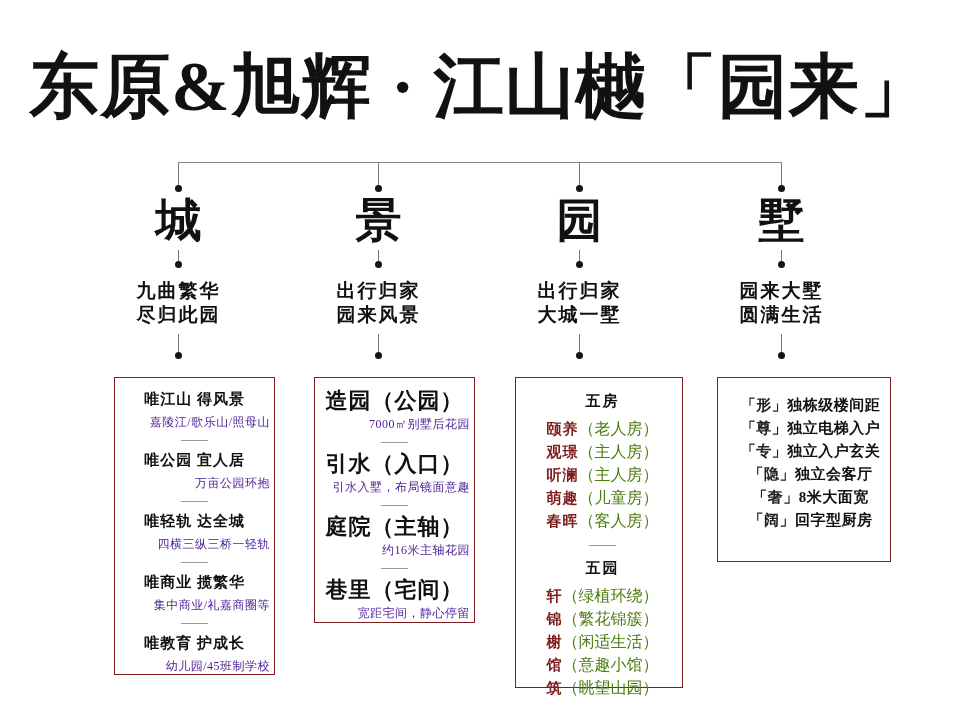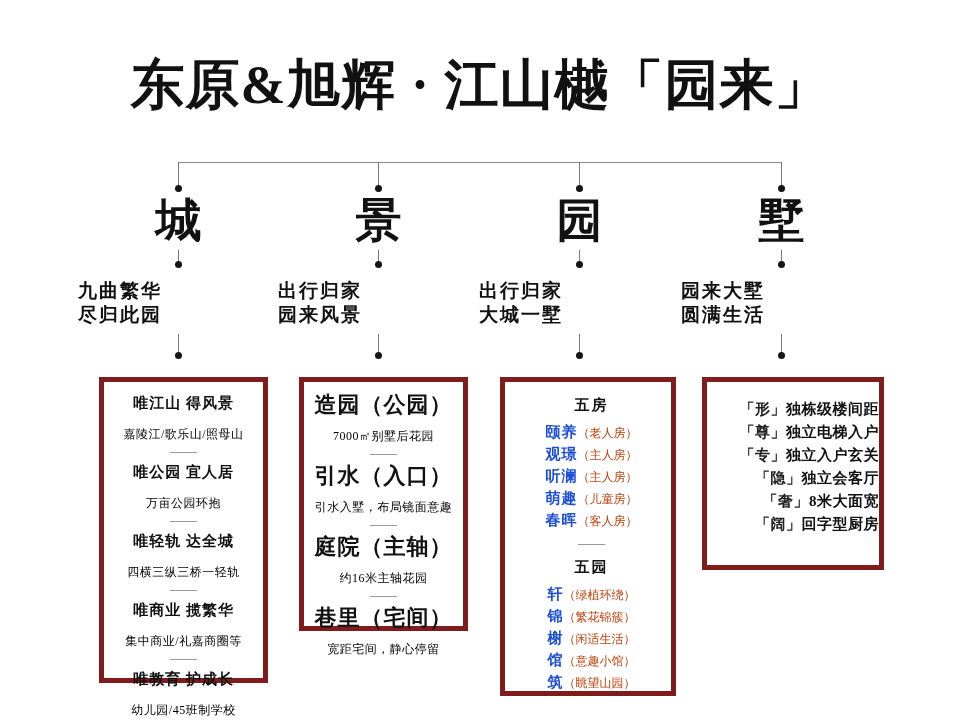--- a/index.html
+++ b/index.html
@@ -2,22 +2,22 @@
 <html><head>
 <meta charset="utf-8">
 <style>
   html,body{margin:0;padding:0;background:#ffffff;}
   .canvas{
     position:relative;width:960px;height:720px;background:#ffffff;overflow:hidden;
     font-family:"Liberation Serif","DejaVu Serif",serif;color:#111111;
   }
   
   .main-title{
-    position:absolute;top:49px;left:0;right:0;height:76px;
-    text-align:center;font-size:54px;font-weight:bold;letter-spacing:1px;
+    position:absolute;top:40px;left:0;right:0;height:76px;
+    text-align:center;font-size:70px;font-weight:bold;letter-spacing:1px;
     color:#111111;white-space:nowrap;
   }
   
   .h-connector{
     position:absolute;top:162px;left:178px;width:604px;height:0;
     border-top:1px solid #888888;
   }
   .column{position:absolute;top:162px;width:161px;}
   .vline{position:absolute;left:calc(50% - 0.5px);width:1px;background:#777777;}
   .v-drop{top:0;height:23px;}
@@ -25,42 +25,42 @@
   .v-mini2{top:172px;height:18px;}
   .dot{position:absolute;left:calc(50% - 3.5px);width:7px;height:7px;border-radius:50%;background:#151515;}
   .dot-1{top:23px;}
   .dot-2{top:99px;}
   .dot-3{top:190px;}
   .big-char{
     position:absolute;top:33px;left:0;right:0;text-align:center;
     font-size:46px;font-weight:bold;line-height:52px;letter-spacing:0;
   }
   .col-subtitle{
-    position:absolute;top:117px;left:-20px;right:-20px;
+    position:absolute;top:117px;left:-20px;right:-20px;text-align:center;
     font-size:19px;font-weight:bold;line-height:24px;letter-spacing:2px;
   }
   
   .info-box{
-    position:absolute;top:215px;left:1px;width:159px;
-    border:5px solid #7f1d1d;background:#ffffff;box-sizing:content-box;
+    position:absolute;top:215px;left:16px;width:159px;
+    border:1px solid #7f1d1d;background:#ffffff;box-sizing:content-box;
   }
   .secbox{padding-top:12px;text-align:center;}
   .section{padding:0 4px;}
   .sec-heading{font-size:15px;font-weight:bold;line-height:19px;letter-spacing:1px;color:#111111;white-space:nowrap;}
   .col-2 .sec-heading{font-size:22px;line-height:21px;}
-  .sec-sub{font-size:12px;line-height:16px;margin-top:13px;color:#000000;letter-spacing:0.5px;white-space:nowrap;}
+  .sec-sub{font-size:12px;line-height:16px;margin-top:5px;color:#4c1d95;letter-spacing:0.5px;white-space:nowrap;text-align:right;}
   .h-divider{width:27px;height:0;border-top:1px solid #9a9a9a;margin:10px auto;}
   
   .groupbox{padding-top:13px;text-align:center;padding-left:7px;}
   .group-heading{font-size:15px;font-weight:bold;line-height:20px;margin-bottom:7px;letter-spacing:2px;}
   .pair-item{font-size:12px;line-height:21px;white-space:nowrap;}
-  .pair-term{font-size:15px;font-weight:bold;color:#1d4ed8;letter-spacing:1px;font-family:Liberation Serif, serif;}
-  .pair-note{font-size:12px;color:#c2410c;}
-  
-  .tagbox{padding:16px 0 0 13px;text-align:right;}
+  .pair-term{font-size:15px;font-weight:bold;color:#7f1d1d;letter-spacing:1px;font-family:Liberation Serif, serif;}
+  .pair-note{font-size:16px;color:#4d7c0f;}
+  
+  .tagbox{padding:16px 0 0 13px;text-align:center;}
   .tag-item{font-size:15px;font-weight:bold;line-height:23px;white-space:nowrap;letter-spacing:0.5px;}
   .tag-bracket{font-weight:bold;color:#222222;}
   .tag-text{font-weight:bold;color:#111111;}
 </style>
 </head>
 <body>
 
 <div class="canvas">
 
   <div class="main-title">东原&amp;旭辉 · 江山樾「园来」</div>

